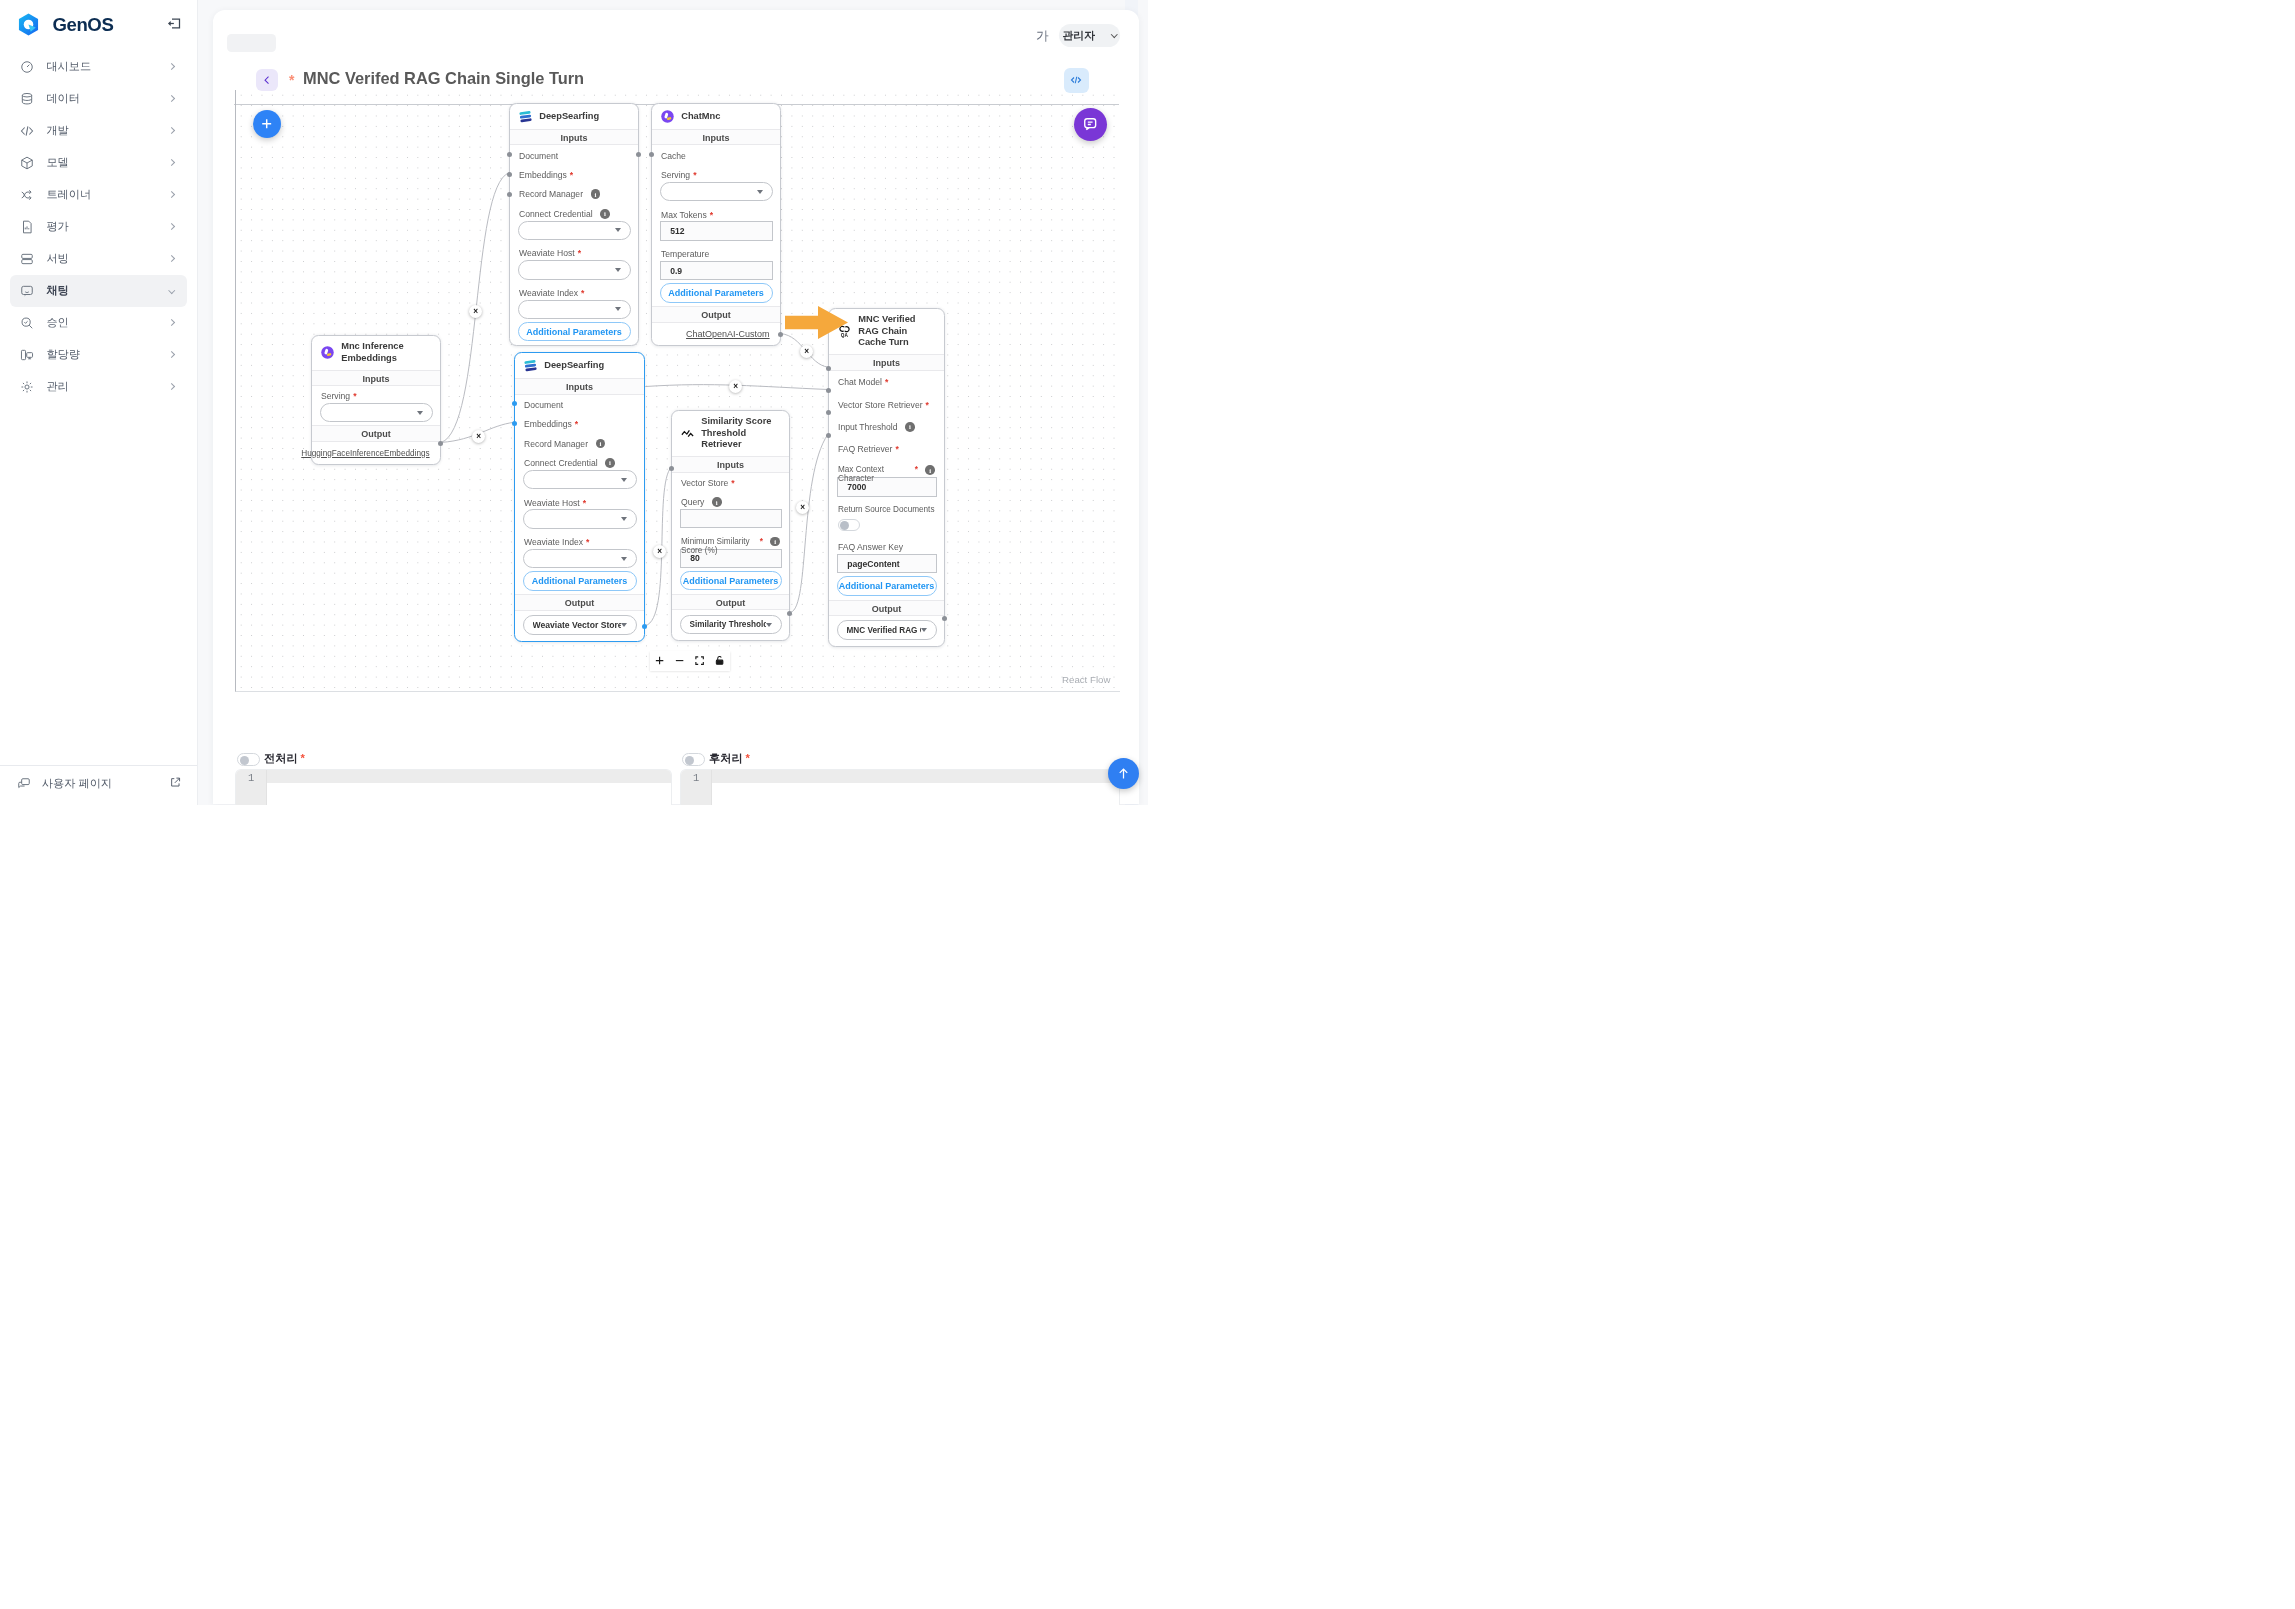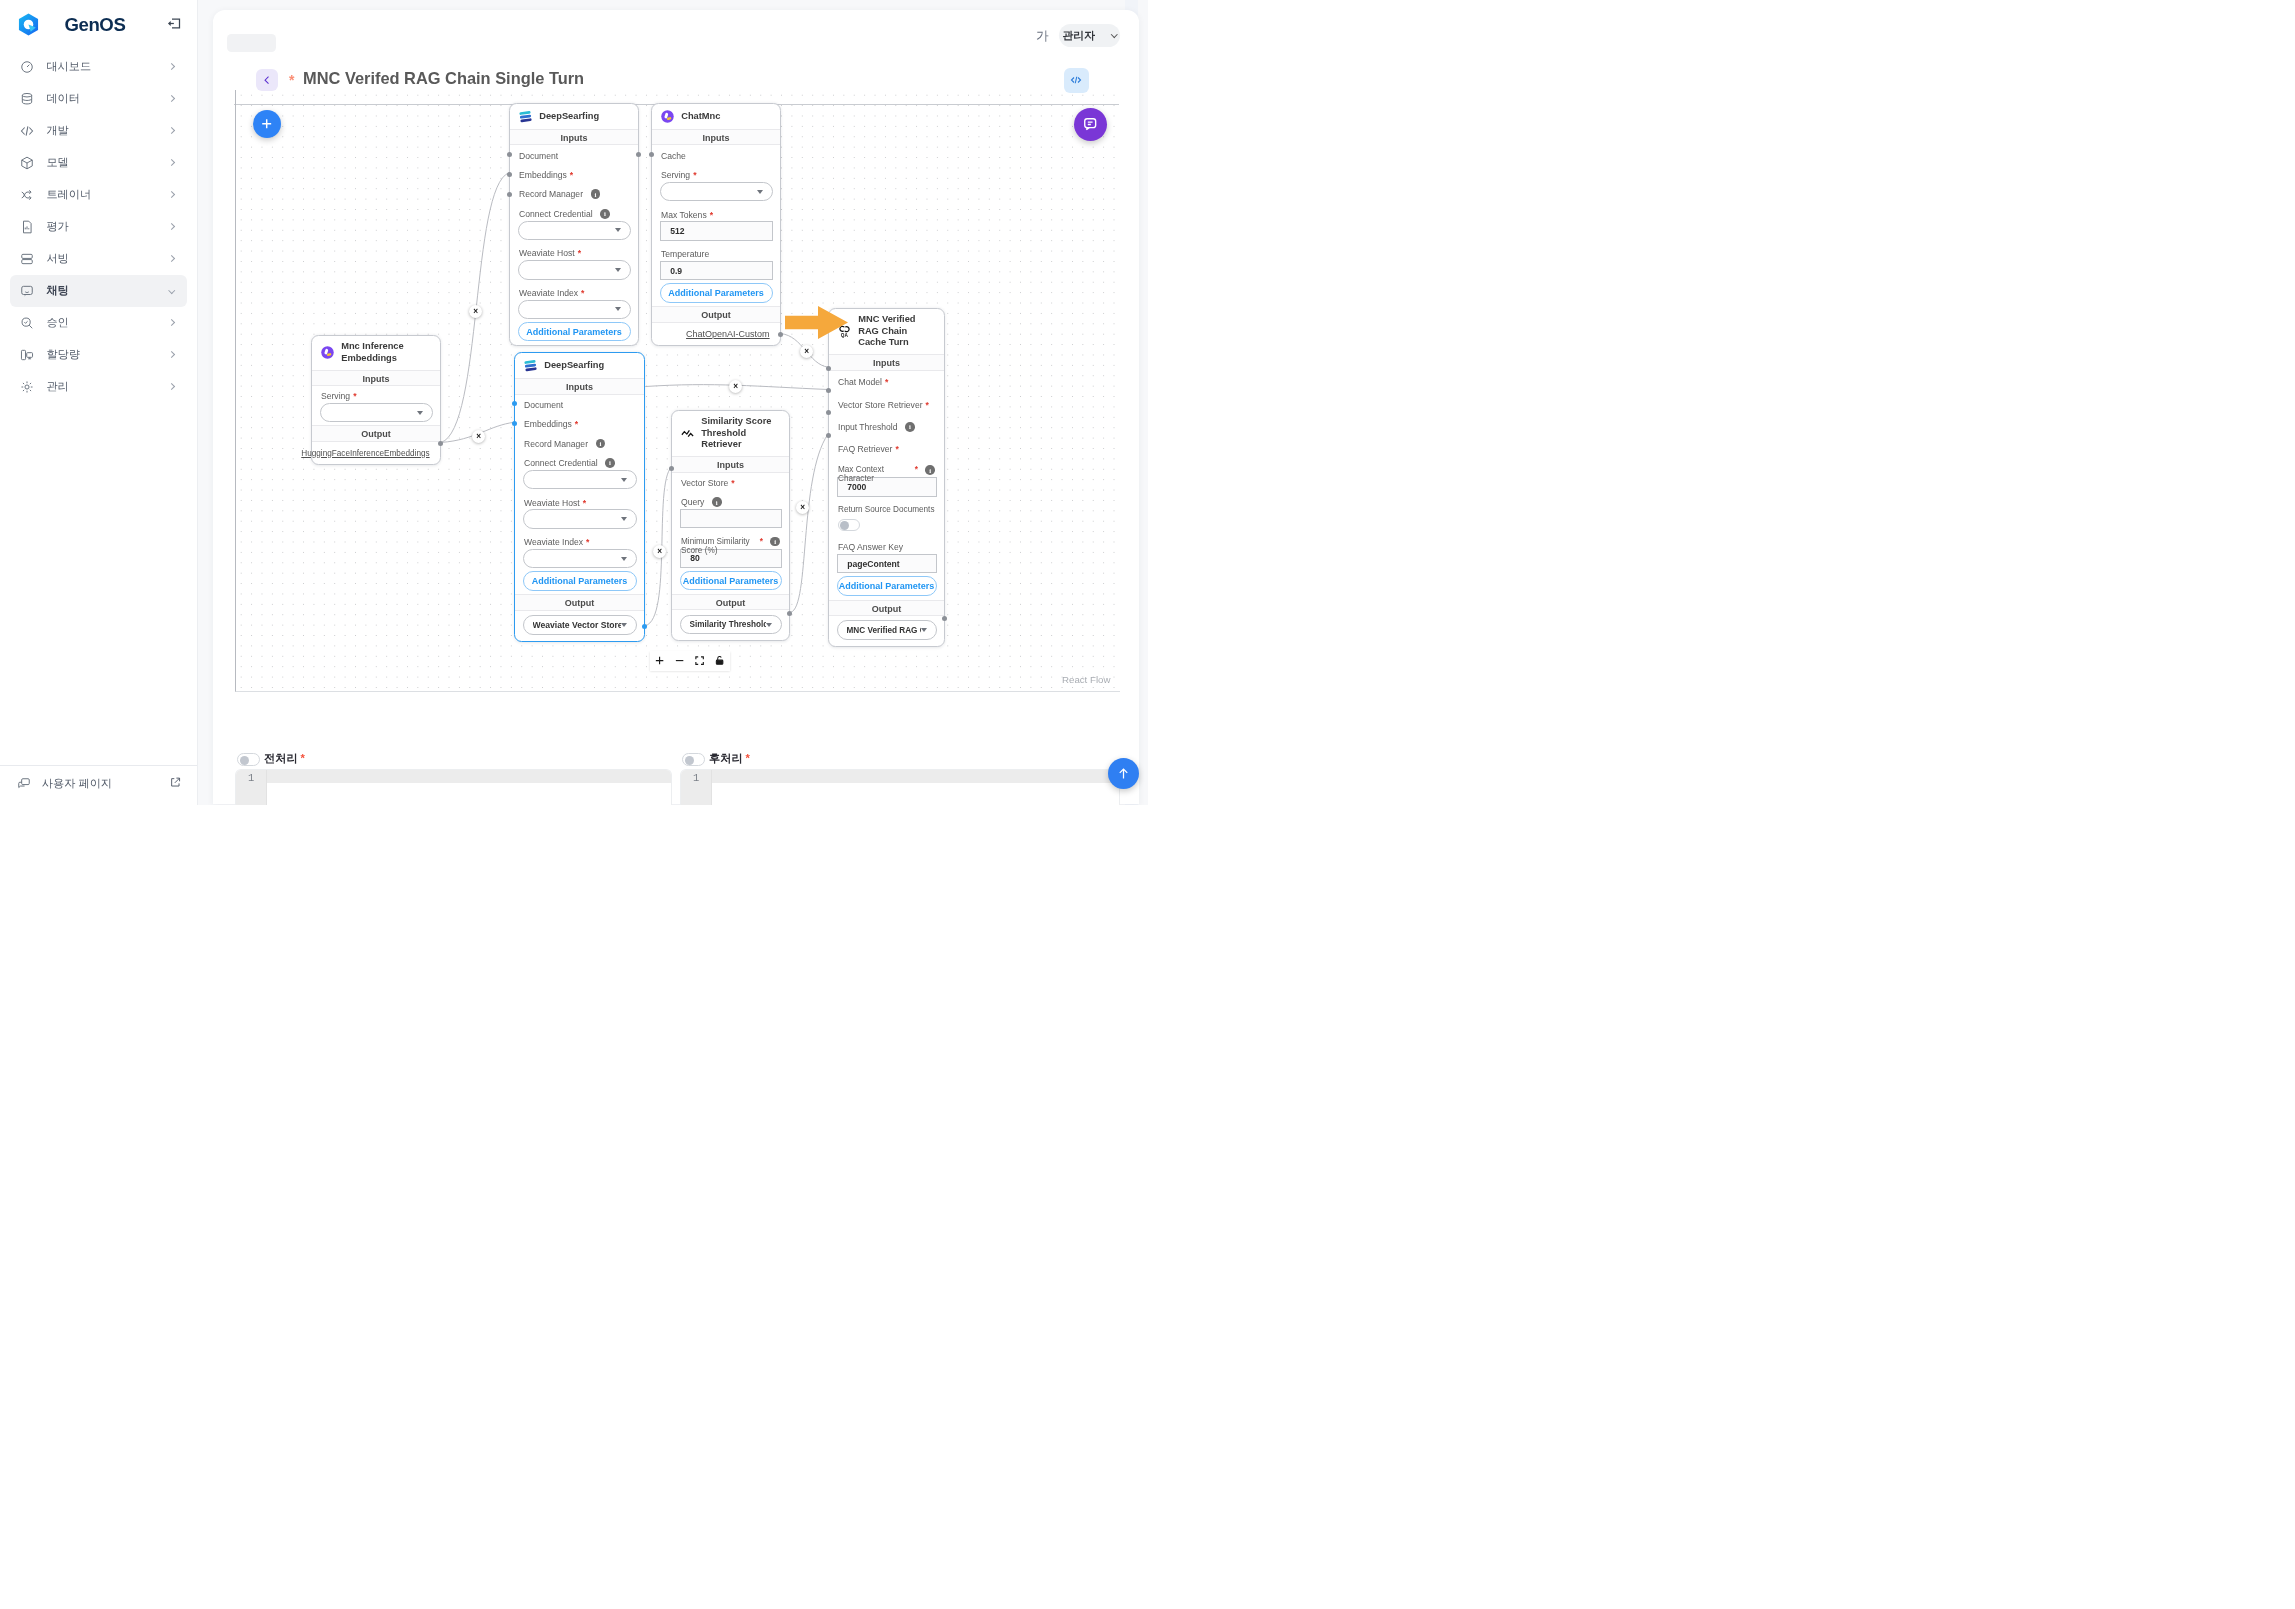--- a/index.html
+++ b/index.html
@@ -3,21 +3,21 @@
 <meta charset="utf-8">
 <style>
   * { margin:0; padding:0; box-sizing:border-box; }
   html,body { width:1148px; height:805px; font-family:"Liberation Sans", sans-serif; }
   .stage { position:relative; width:1148px; height:805px; background:#f7f8fa; overflow:hidden; }
 
   
   .sidebar { position:absolute; left:0; top:0; width:198px; height:805px; background:#fff;
              border-right:0.7px solid #eceef1; display:flex; flex-direction:column; z-index:30; }
   .sb-logo { display:flex; align-items:center; padding:12px 15px 9px 16.4px; }
-  .sb-logo-text { font-size:18.6px; font-weight:bold; color:#0c2d52; margin-left:23px; letter-spacing:-0.4px; }
+  .sb-logo-text { font-size:18.6px; font-weight:bold; color:#0c2d52; margin-left:11px; letter-spacing:-0.4px; }
   .sb-collapse { margin-left:auto; color:#3d4754; }
   .sb-menu { flex:1; padding:4.5px 10.4px 0; }
   .sb-item { height:32px; display:flex; align-items:center; padding:0 9px; border-radius:6px; cursor:pointer; }
   .sb-item .sb-label { font-size:11.2px; color:#525b69; margin-left:12px; }
   .sb-ico { width:15px; height:15px; color:#6b7480; display:flex; align-items:center; justify-content:center; flex:none; }
   .chev { width:5.2px; height:5.2px; border-right:1.3px solid #9aa1ac; border-top:1.3px solid #9aa1ac;
           transform:rotate(45deg); margin-left:auto; margin-right:3px; }
   .chev.down { transform:rotate(135deg); }
   .sb-item.parent-open { background:#f1f2f4; }
   .sb-item.parent-open .sb-label { font-weight:bold; color:#3f4654; }

